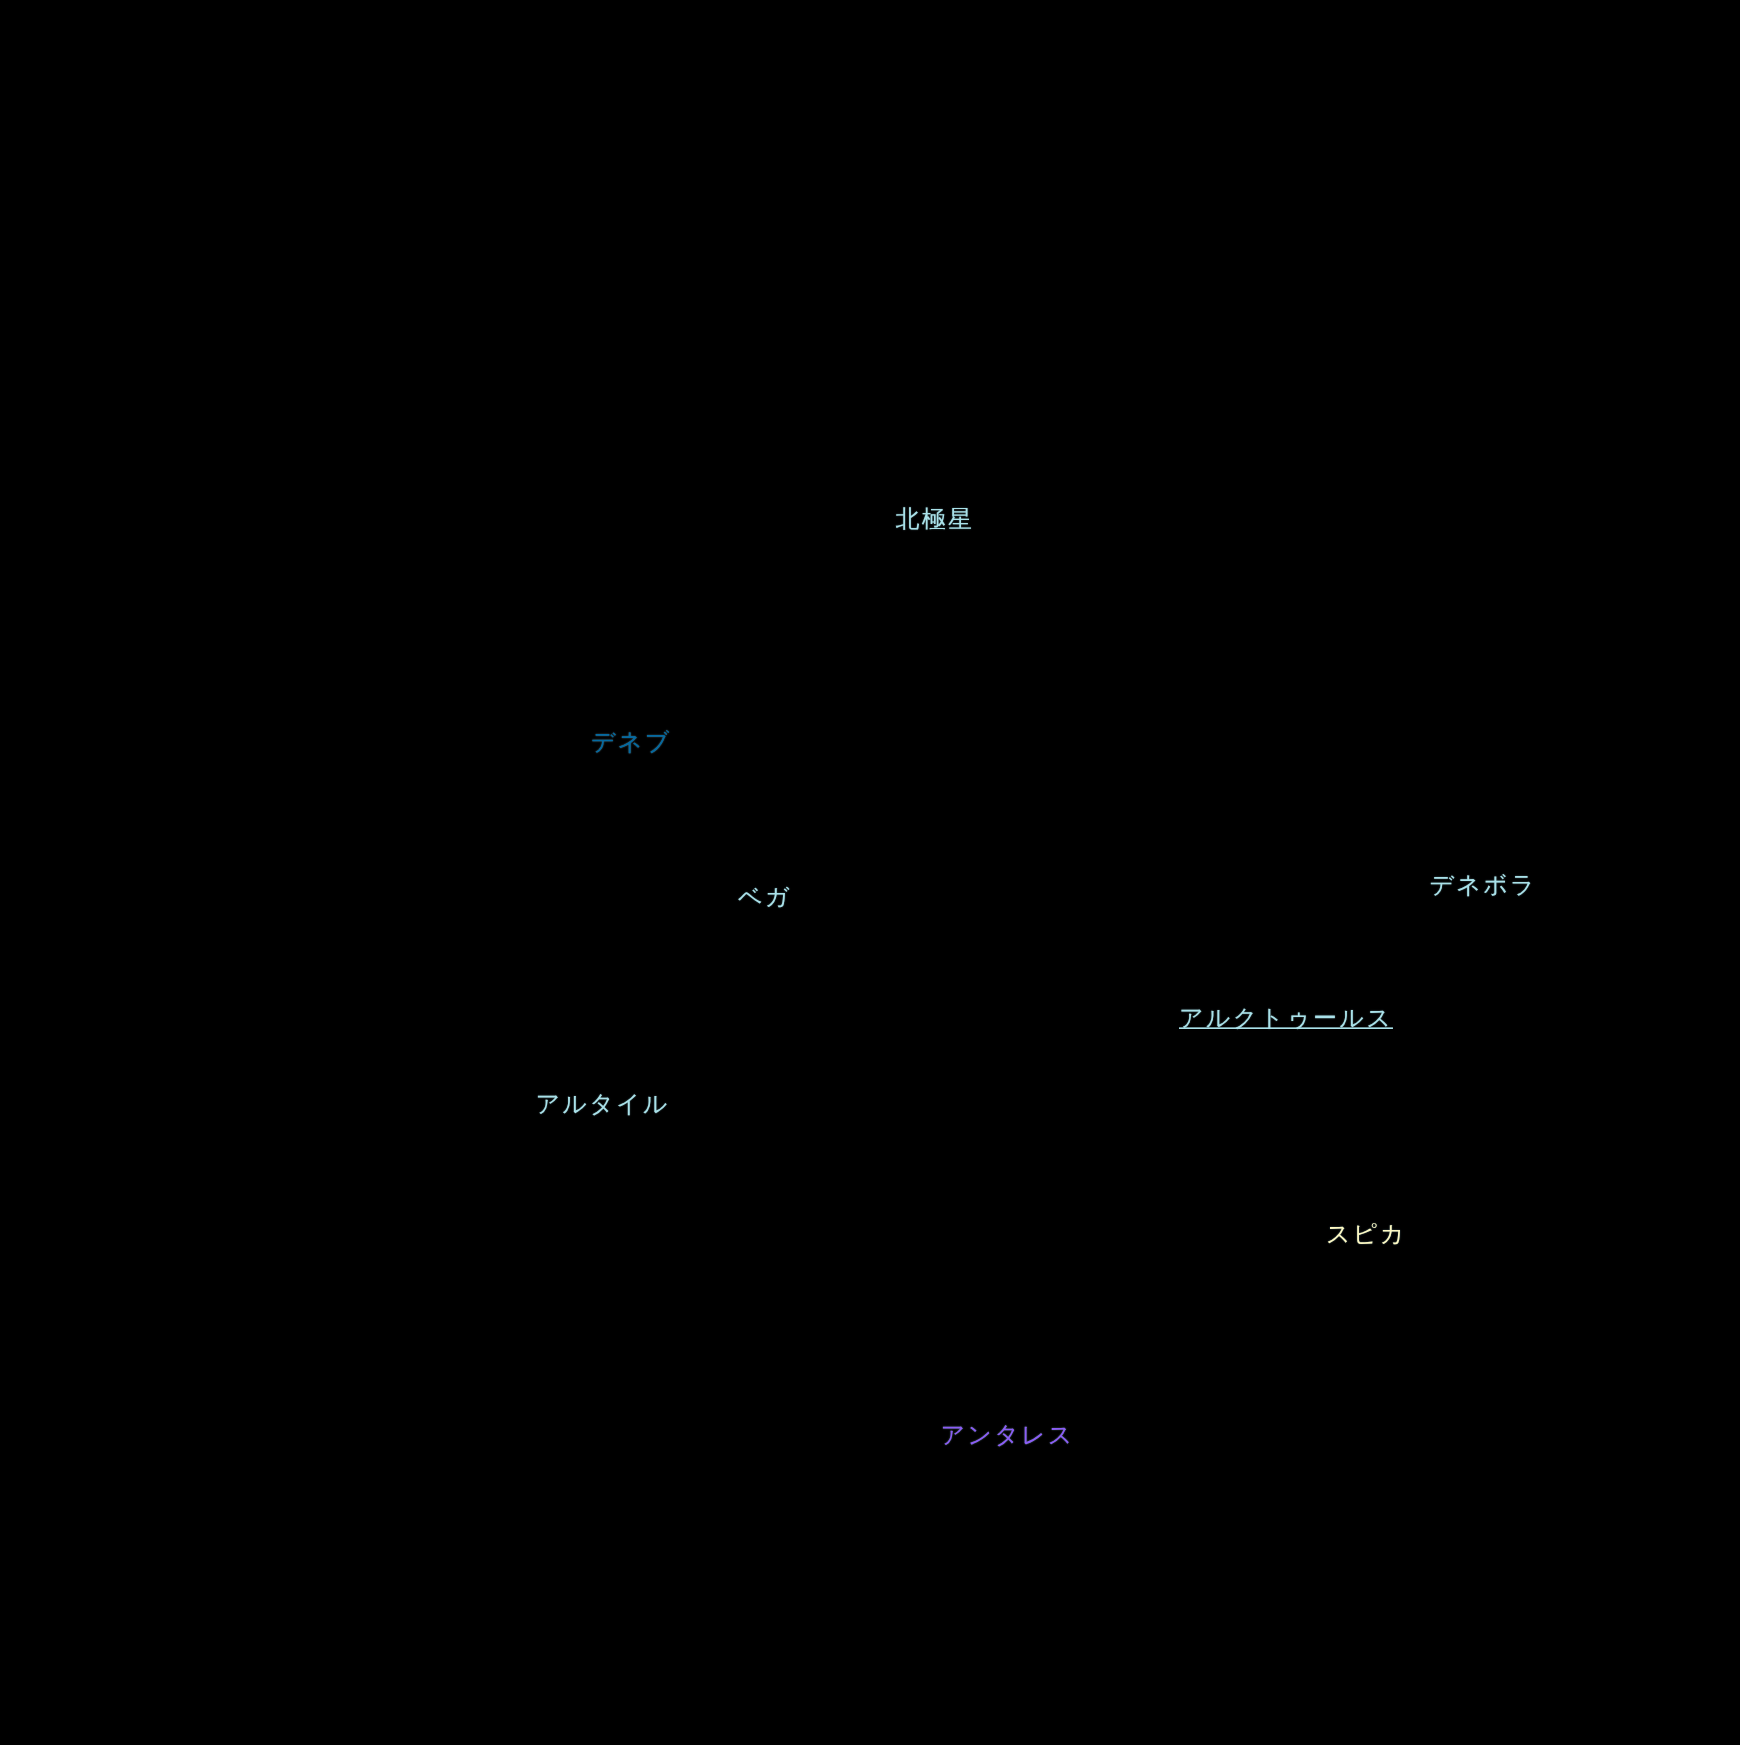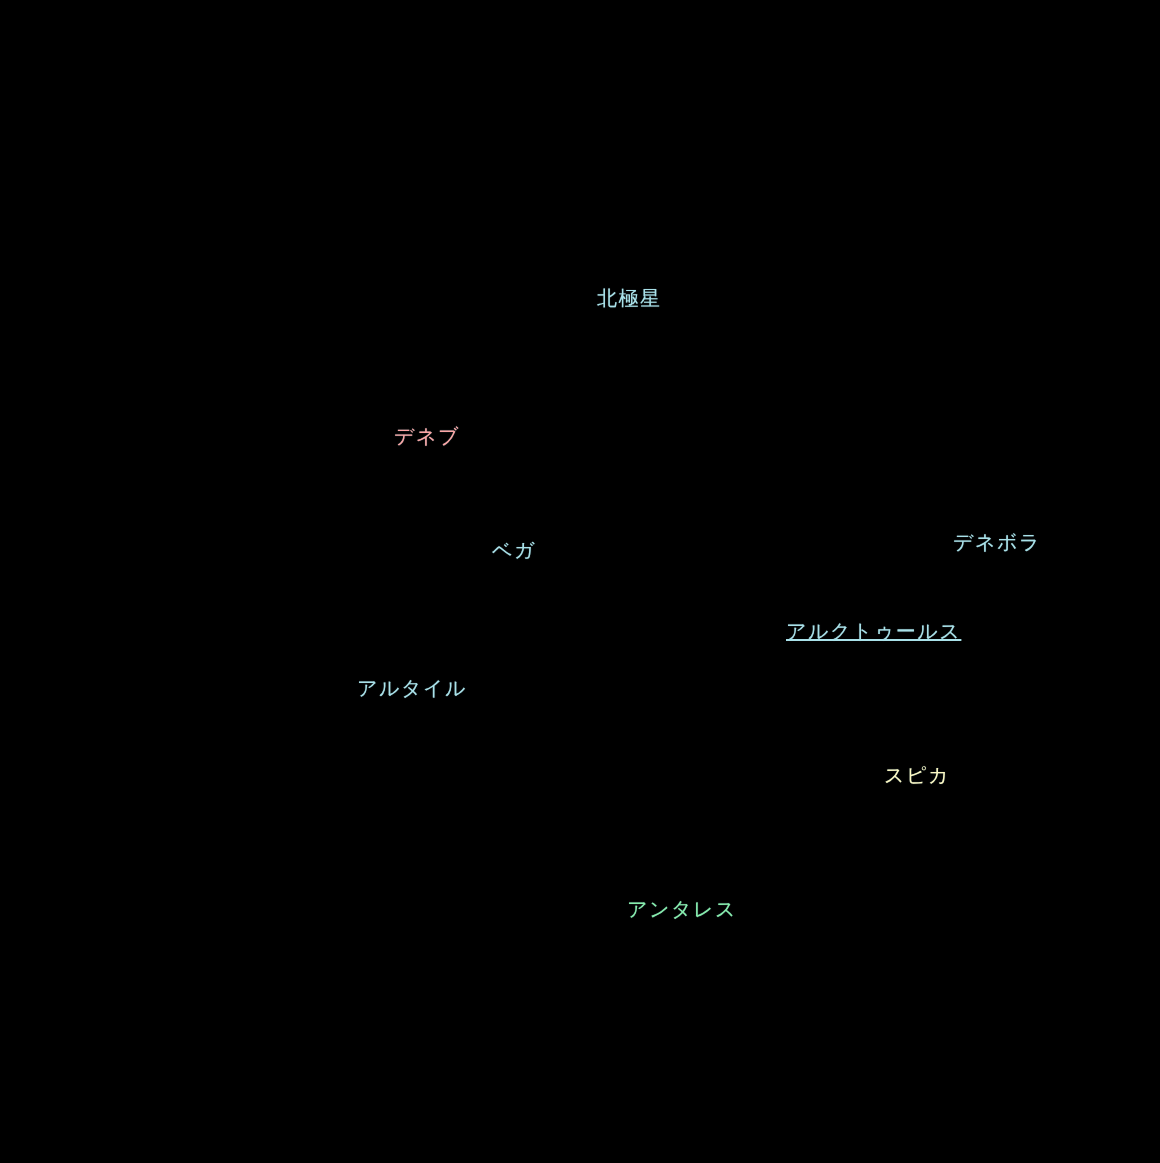--- a/index.html
+++ b/index.html
@@ -10,41 +10,42 @@
   #screen {
     position: relative;
     width: 1160px;
     height: 1163px;
     background: #000000;
     overflow: hidden;
     font-family: "DejaVu Sans", sans-serif;
   }
   .star-label {
     position: absolute;
-    font-size: 20px;
+    font-size: 16px;
     line-height: 22px;
     letter-spacing: 1.5px;
     white-space: nowrap;
     color: #a9e1e9;
     text-shadow: 0 0 1px rgba(169, 225, 233, 0.55);
     user-select: none;
+    margin-top: 48px;
   }
 </style>
 </head>
 <body>
 
 <div id="screen" style="background: rgb(0, 0, 0);">
   <div class="star-label" style="left: 597px; top: 287px; color: rgb(169, 225, 233);">北極星</div>
 
-  <div class="star-label" style="left: 394px; top: 425px; color: #fca5a5;">デネブ</div>
+  <div class="star-label" style="left: 394px; top: 436px; color: #0369a1;">デネブ</div>
 
   <div class="star-label" style="left: 492px; top: 539px; color: rgb(169, 225, 233);">ベガ</div>
 
   <div class="star-label" style="left: 953px; top: 531px; color: rgb(169, 225, 233);">デネボラ</div>
 
   <div class="star-label" style="left: 786px; top: 620px; color: rgb(169, 225, 233); text-decoration: underline;">アルクトゥールス</div>
 
   <div class="star-label" style="left: 357px; top: 677px; color: rgb(169, 225, 233);">アルタイル</div>
 
   <div class="star-label" style="left: 884px; top: 764px; color: #fef9c3;">スピカ</div>
 
-  <div class="star-label" style="left: 627px; top: 898px; color: #86efac;">アンタレス</div>
+  <div class="star-label" style="left: 627px; top: 898px; color: #8b5cf6;">アンタレス</div>
 </div>
 
 </body></html>

